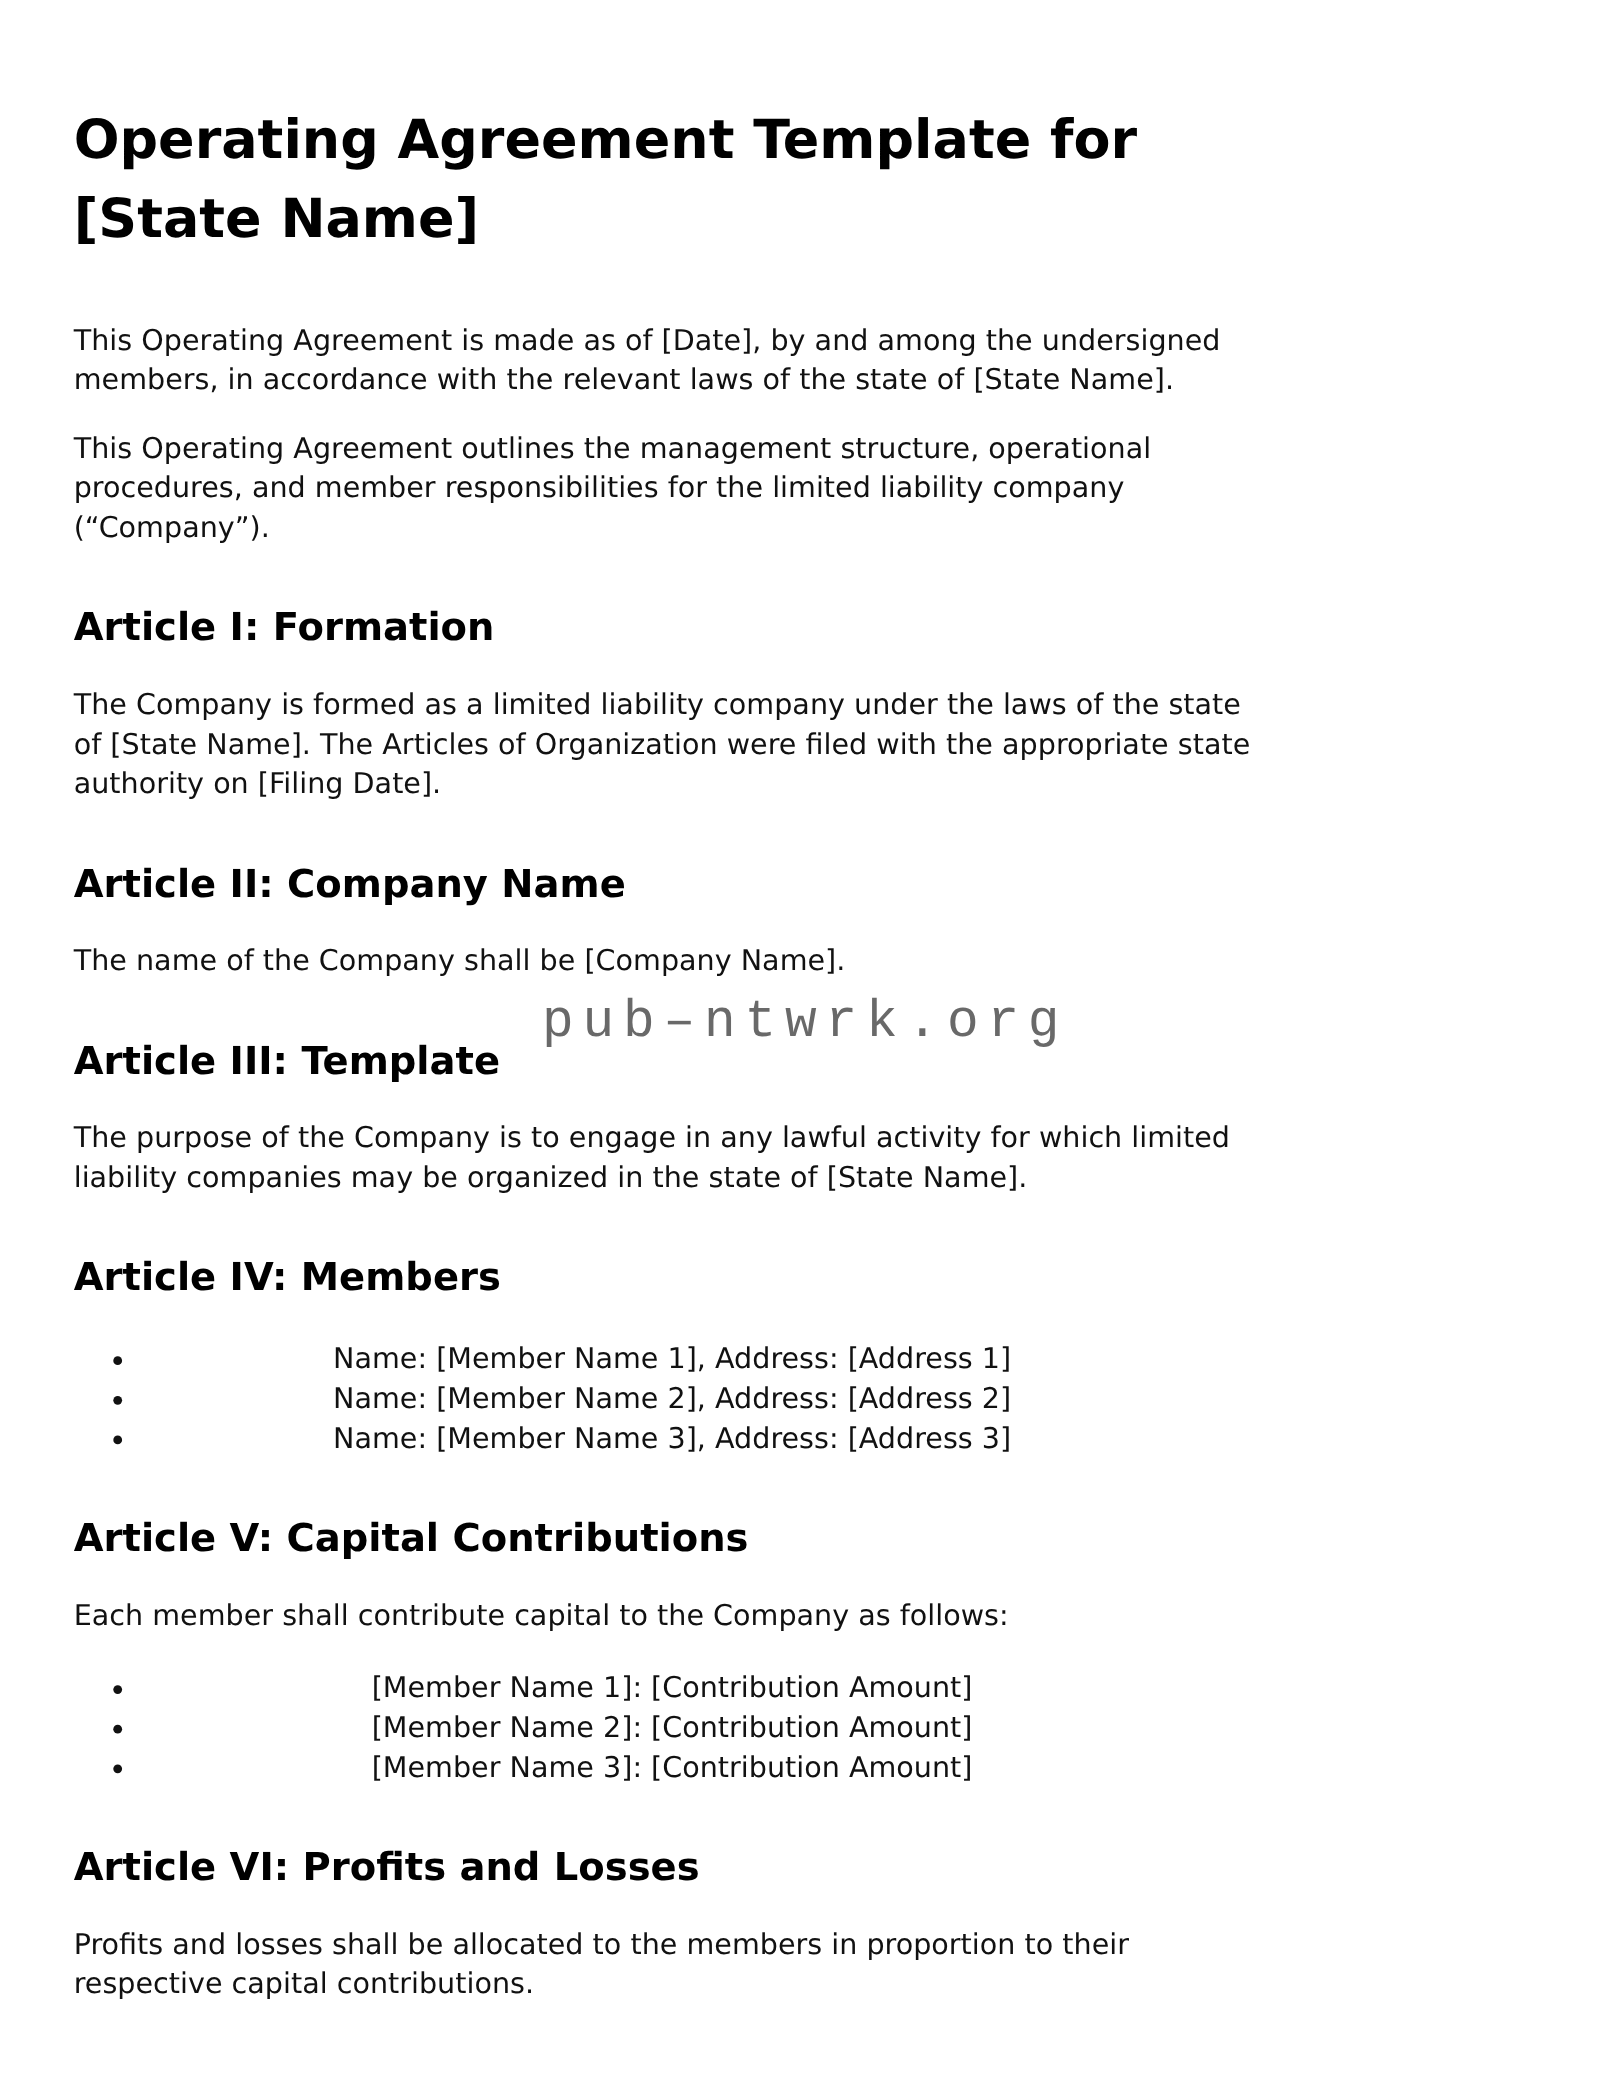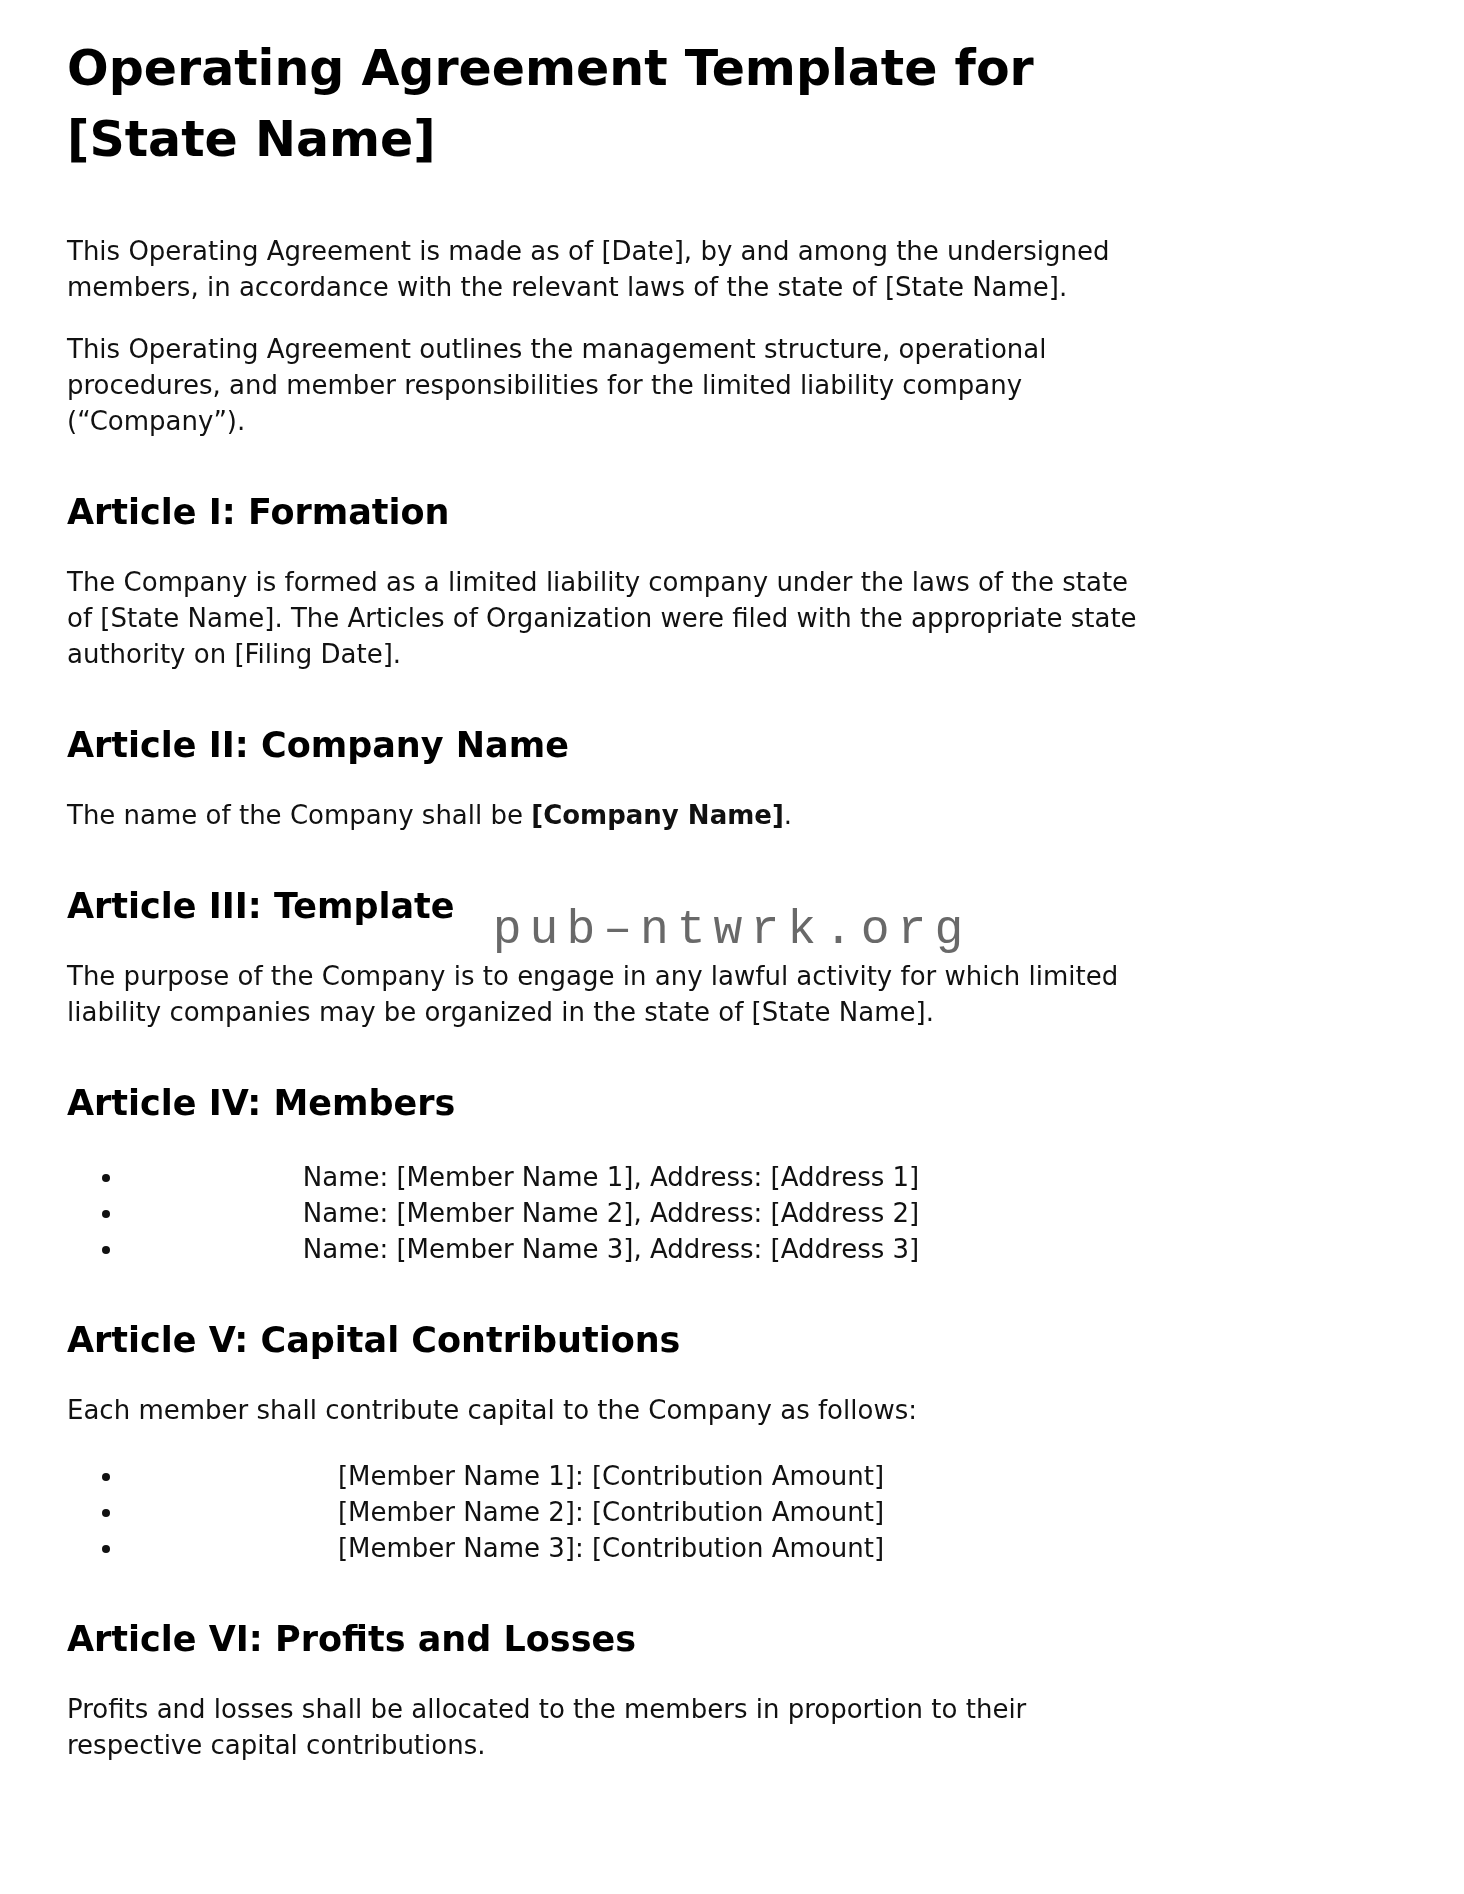--- a/index.html
+++ b/index.html
@@ -7,21 +7,21 @@
   .doc-page {
     position: relative;
     width: 1464px;
     height: 1894px;
     background: #ffffff;
     overflow: hidden;
     font-family: "DejaVu Sans", sans-serif;
     color: #111111;
   }
   .doc-content {
-    padding: 33px 67px 0 67px;
+    padding: 92px 67px 0 67px;
     width: 1222px; 
   }
   .doc-title {
     font-size: 49px;
     line-height: 71px;
     font-weight: 700;
     color: #000000;
     margin: 0 0 58px 0;
     max-width: 1010px;
   }
@@ -41,21 +41,21 @@
   .doc-list {
     margin: 30px 0 26px 0;
     padding-left: 58px;
     max-width: 1030px;
   }
   .doc-list li {
     font-size: 26px;
     line-height: 36px;
     text-align: center;
   }
-  .bold-inline { font-weight: 700; margin-top: 20px; }
+  .bold-inline { font-weight: 400; margin-top: 20px; }
   .watermark {
     position: absolute;
     top: 906px;
     left: 50%;
     transform: translateX(-50%);
     font-family: "Liberation Mono", monospace;
     font-size: 48px;
     line-height: 48px;
     letter-spacing: 8px;
     color: rgba(68, 68, 68, 0.80);

